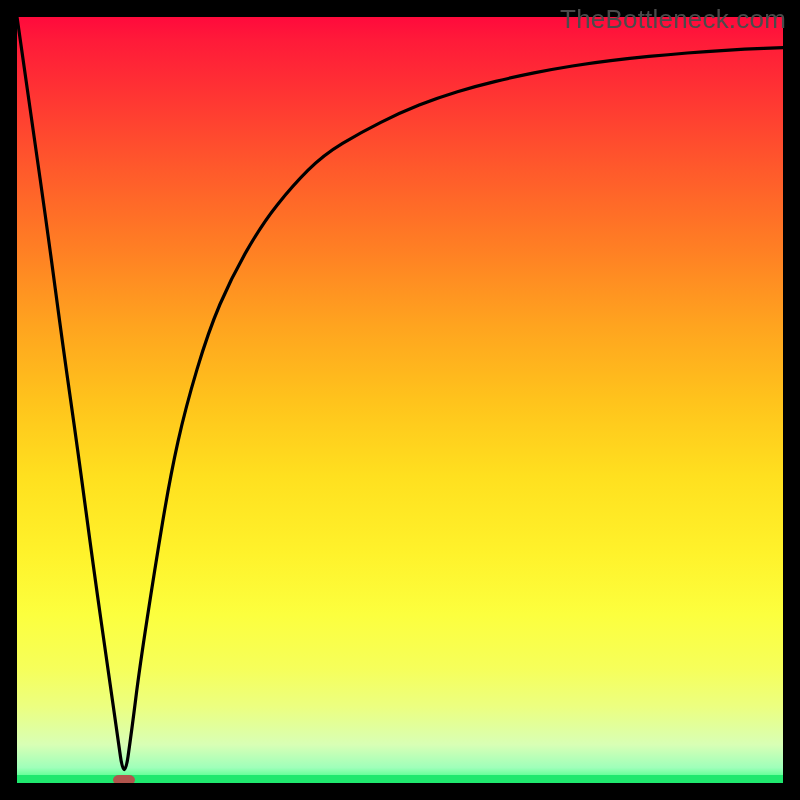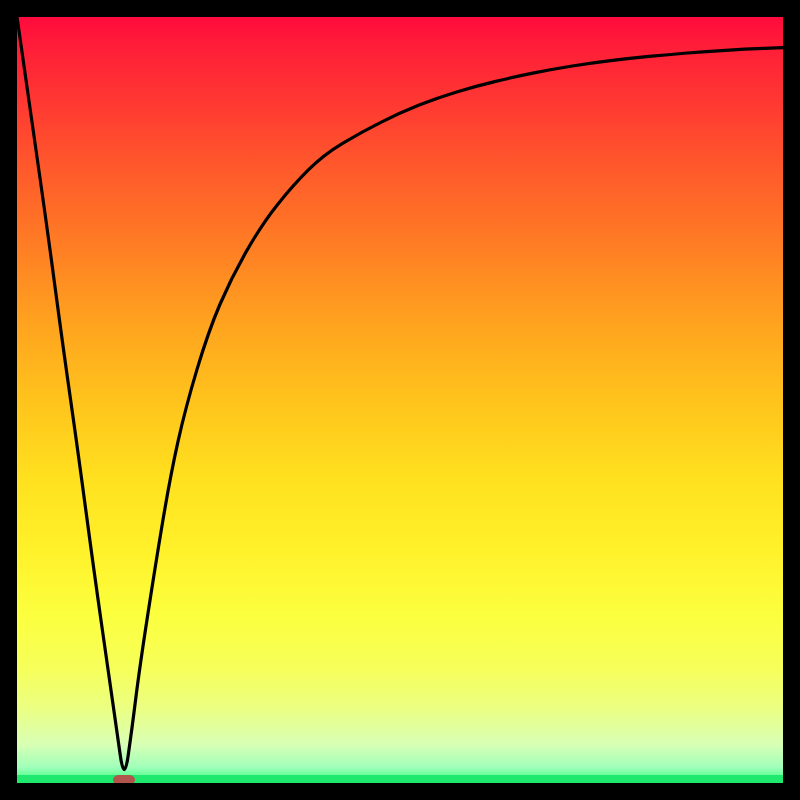--- a/index.html
+++ b/index.html
@@ -82,20 +82,21 @@
     border-radius: 6px / 5px;
     transform: translate(-50%, -50%);
     z-index: 7;
   }
 </style>
 </head>
 <body>
 
 <div class="frame">
 
+  <div class="watermark">TheBottleneck.com</div>
 
   <div class="plot-area">
     <div class="gradient-bg"></div>
 
     <div class="green-strip"></div>
 
     <svg class="curve" viewBox="0 0 766 766" preserveAspectRatio="none">
       <path id="curve-path" d="M 0.00 0.00 Q 15.32 107.24 22.98 160.86 Q 30.64 214.48 38.30 271.93 Q 45.96 329.38 53.62 383.00 Q 61.28 436.62 68.94 494.07 Q 76.60 551.52 84.26 605.14 Q 91.92 658.76 95.75 685.57 Q 99.58 712.38 103.41 739.19 Q 107.24 766.00 111.07 739.19 Q 114.90 712.38 118.73 681.74 Q 122.56 651.10 130.22 601.31 Q 137.88 551.52 145.54 505.56 Q 153.20 459.60 160.86 425.13 Q 168.52 390.66 180.01 352.36 Q 191.50 314.06 202.99 287.25 Q 214.48 260.44 229.80 233.63 Q 245.12 206.82 260.44 187.67 Q 275.76 168.52 291.08 153.20 Q 306.40 137.88 325.55 126.39 Q 344.70 114.90 363.85 105.32 Q 383.00 95.75 402.15 88.09 Q 421.30 80.43 440.45 74.68 Q 459.60 68.94 478.75 64.34 Q 497.90 59.75 517.05 55.92 Q 536.20 52.09 555.35 49.02 Q 574.50 45.96 593.65 43.66 Q 612.80 41.36 631.95 39.45 Q 651.10 37.53 670.25 36.00 Q 689.40 34.47 708.55 33.32 Q 727.70 32.17 746.85 31.41 T 766.00 30.64" fill="none" stroke="#000000" stroke-width="3.2" stroke-linecap="round" stroke-linejoin="round"></path>
     </svg>
 

